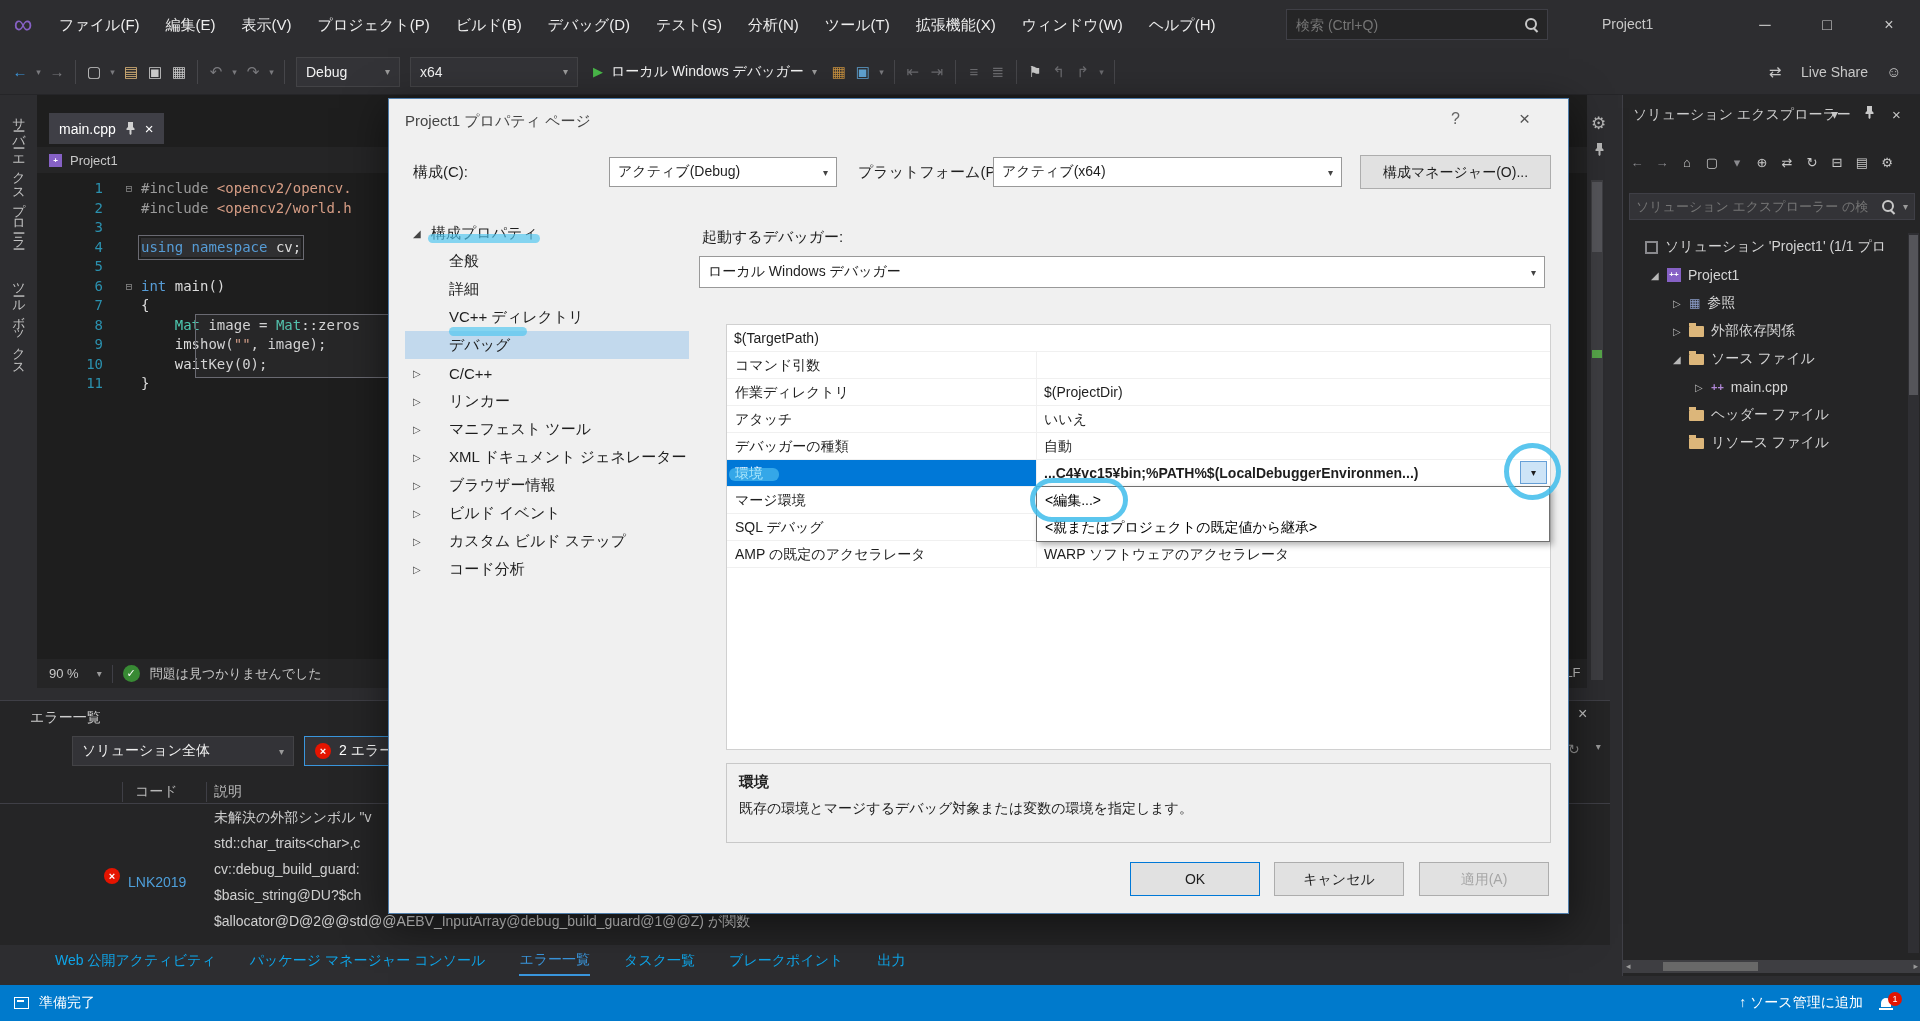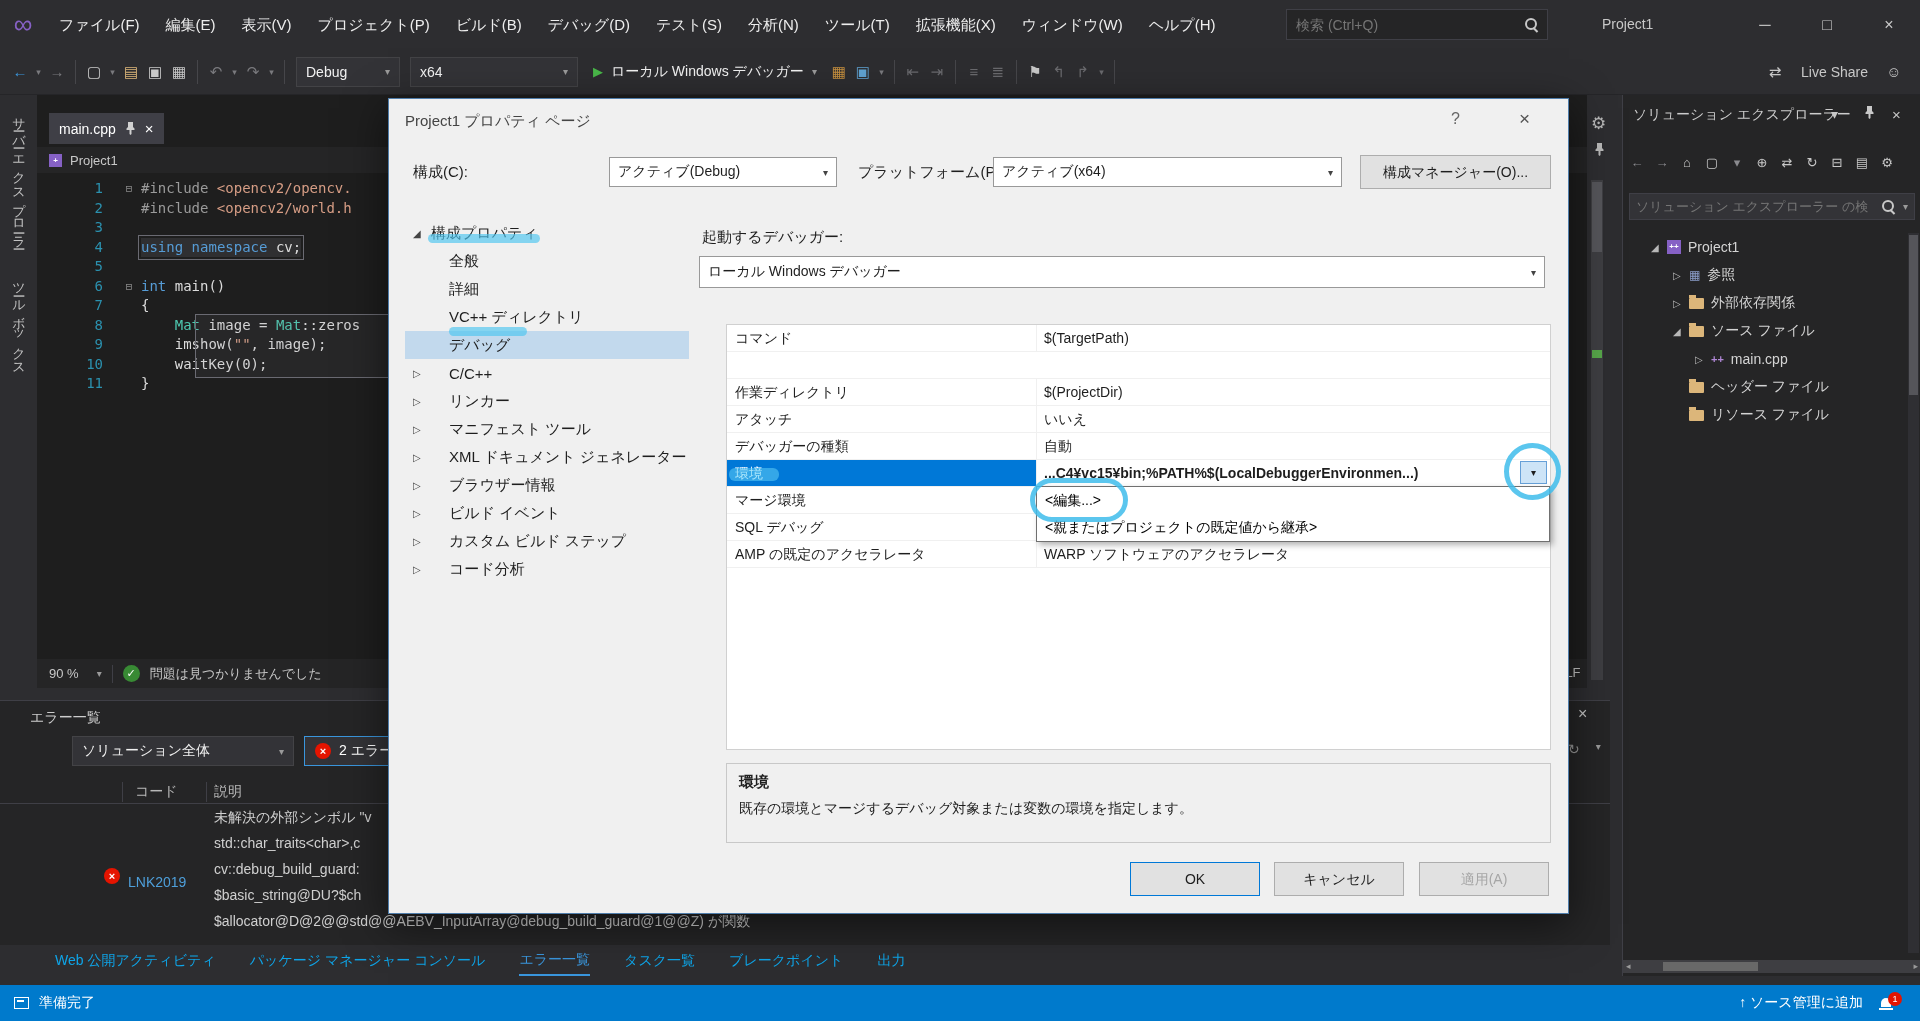--- a/index.html
+++ b/index.html
@@ -409,20 +409,25 @@
       <div class="tbi" style="color: rgb(200, 200, 200);">⊟</div>
       <div class="tbi" style="color: rgb(200, 200, 200);">▤</div>
       <div class="tbi" style="color: rgb(200, 200, 200);">⚙</div>
     </div>
   <div id="se-search">
     <input placeholder="ソリューション エクスプローラー の検" style="">
     <span class="lens"></span>
     <span class="arr">▾</span>
   </div>
   <div id="sol-tree">
+      <div class="strow" style="padding-left: 6px;">
+        <span class="sarrow"></span>
+        <span class="sicon icon-solution"></span>
+        <span class="slabel">ソリューション 'Project1' (1/1 プロ</span>
+      </div>
       <div class="strow" style="padding-left: 28px;">
         <span class="sarrow">◢</span>
         <span class="sicon icon-cpp-project">++</span>
         <span class="slabel">Project1</span>
       </div>
       <div class="strow" style="padding-left: 50px;">
         <span class="sarrow">▷</span>
         <span class="sicon icon-references">▦</span>
         <span class="slabel">参照</span>
       </div>
@@ -536,26 +541,26 @@
 
   <span class="dlg-label" id="dbg-label">起動するデバッガー:</span>
   <div class="combo-light" id="dbg-combo">
     <span>ローカル Windows デバッガー</span>
     <span class="arr">▾</span>
   </div>
 
   <div id="grid">
     <div id="grid-rows">
         <div class="grow">
-          <div class="gname">コマンド</div>
           <div class="gval">
             <span class="gvt">$(TargetPath)</span>
           </div>
         </div>
         <div class="grow">
+          <div class="gname">コマンド引数</div>
           <div class="gval">
             <span class="gvt"></span>
           </div>
         </div>
         <div class="grow">
           <div class="gname">作業ディレクトリ</div>
           <div class="gval">
             <span class="gvt">$(ProjectDir)</span>
           </div>
         </div>

